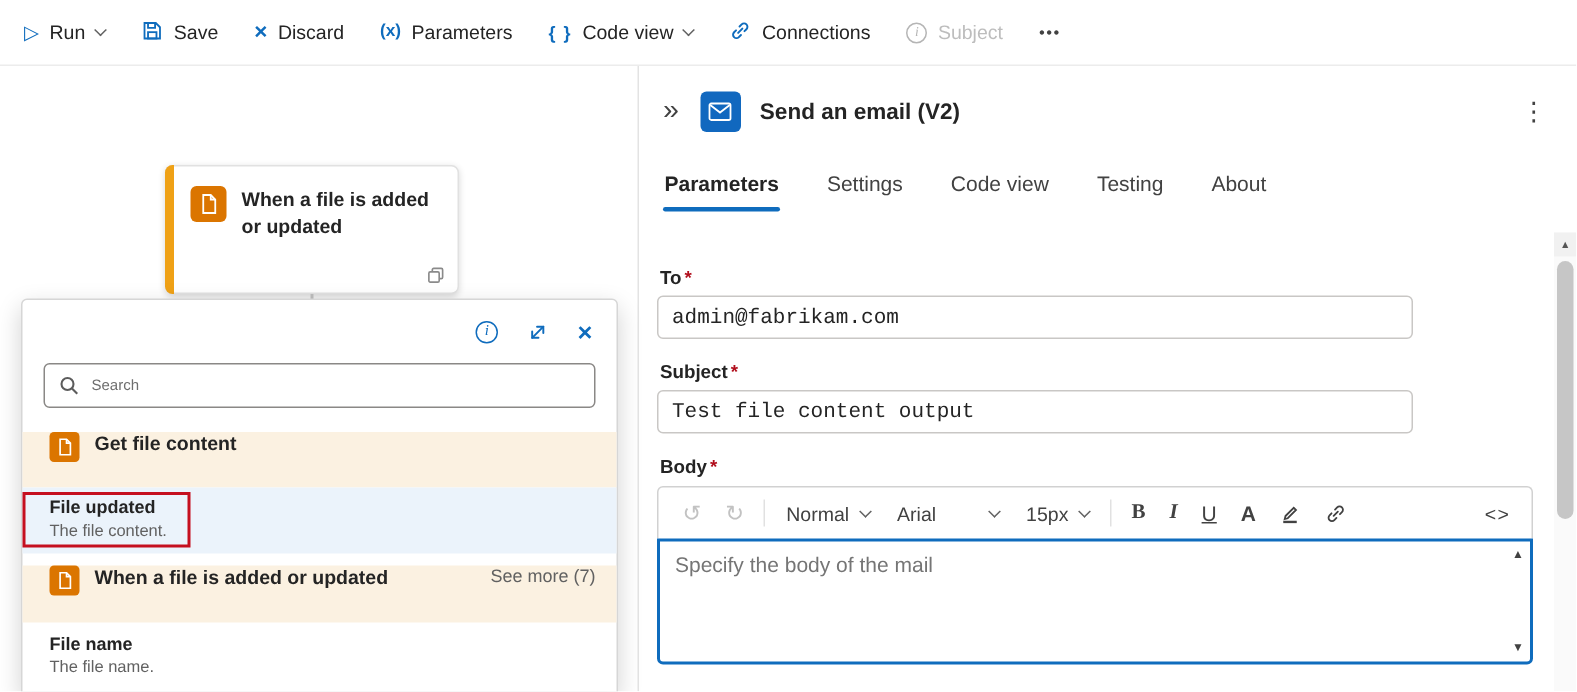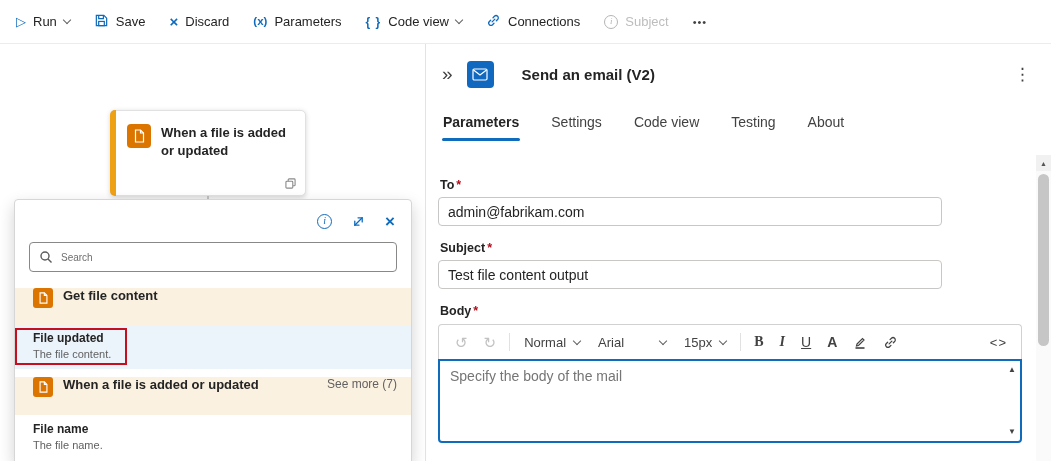--- a/index.html
+++ b/index.html
@@ -59,31 +59,31 @@
   .item-title { font-size:12px; font-weight:700; color:#242424; }
   .item-sub { font-size:11px; color:#616161; margin-top:3px; }
   .red-box { position:absolute; left:0; top:3px; width:112px; height:37px; border:2px solid #C50F1F; pointer-events:none; }
 
   
   .panel { position:absolute; left:425px; top:44px; right:0; bottom:0; background:#fff; border-left:1px solid #e3e3e3; }
   .panel-head { height:60px; display:flex; align-items:center; padding:0 16px 0 10px; }
   .collapse { font-size:19px; color:#424242; cursor:pointer; padding:0 6px; }
   .o-icon { width:27px; height:27px; border-radius:4px; background:#1168BF; display:flex; align-items:center;
             justify-content:center; margin-left:8px; flex:none; }
-  .panel-title { font-size:15px; font-weight:600; color:#242424; margin-left:28px; }
+  .panel-title { font-size:15px; font-weight:600; color:#242424; margin-left:13px; }
   .kebab { margin-left:auto; font-size:17px; color:#424242; cursor:pointer; padding:0 4px; }
   .tabs { display:flex; gap:30px; padding-left:16px; margin-top:8px; height:32px; align-items:flex-start; }
   .tab { font-size:14px; color:#424242; position:relative; padding:2px 1px 11px; cursor:pointer; }
   .tab.active { color:#242424; font-weight:600; }
   .tab.active::after { content:""; position:absolute; left:0; right:0; bottom:0; height:3px; border-radius:2px; background:#0F6CBD; }
 
   .f-label { position:absolute; left:14px; font-size:12.5px; font-weight:600; color:#242424; }
   .req { color:#B10E1C; margin-left:2px; font-weight:600; }
   .f-input { position:absolute; left:12px; width:504px; height:29px; border:1px solid #c9c7c5; border-radius:4px;
-             font-size:14px; color:#242424; padding:0 9px; font-family:Liberation Sans, sans-serif; outline:none; background:#fff; }
+             font-size:14px; color:#242424; padding:0 9px; font-family:Liberation Mono, monospace; outline:none; background:#fff; }
 
   
   .rte { position:absolute; left:12px; top:280px; width:584px; }
   .rte-toolbar { height:35px; border:1px solid #d1d1d1; border-bottom:none; border-radius:4px 4px 0 0;
                  display:flex; align-items:center; padding:0 8px; color:#424242; background:#fff; }
   .rt-btn { padding:0 8px; font-size:14px; cursor:pointer; line-height:1; display:flex; align-items:center; }
   .rt-btn.dis { color:#c2c2c2; font-size:15px; }
   .rt-sep { width:1px; height:18px; background:#e1e1e1; margin:0 5px; }
   .rt-dd { display:flex; align-items:center; gap:8px; padding:0 9px; font-size:13px; color:#424242; cursor:pointer; }
   .rt-dd .chev { margin-top:-2px; border-color:#616161; }

